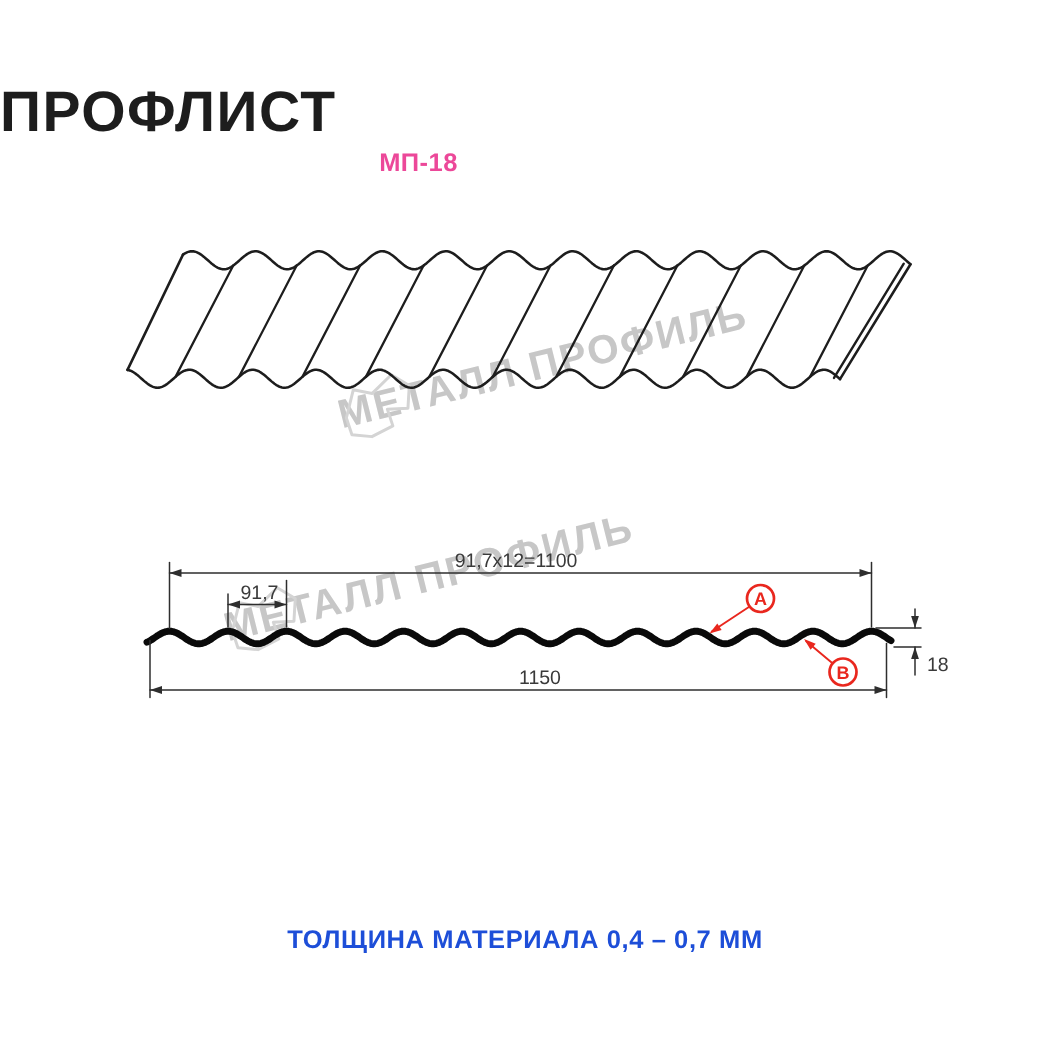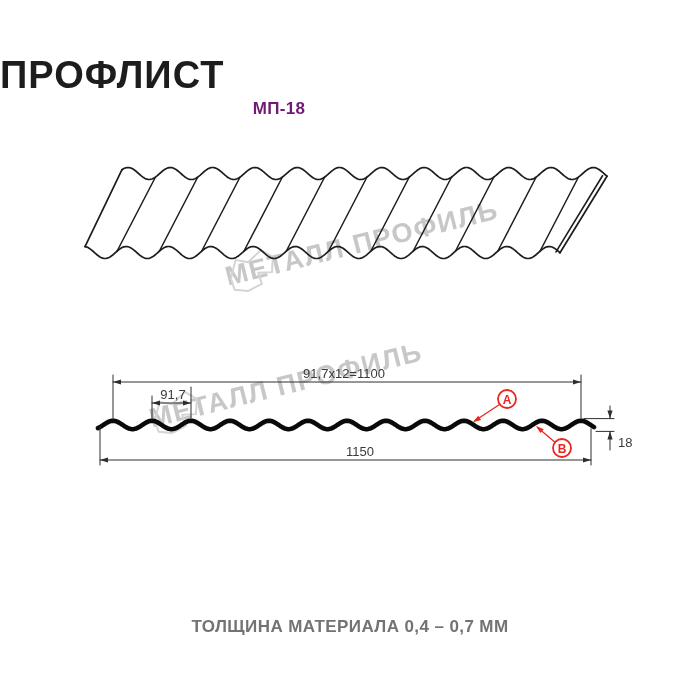--- a/index.html
+++ b/index.html
@@ -6,25 +6,25 @@
   .page{
     position:relative;width:700px;height:700px;background:#fff;overflow:hidden;
     font-family:"Liberation Sans",sans-serif;
   }
   .title{
     position:absolute;left:0;top:54px;width:700px;text-align:left;
     font-size:38px;font-weight:bold;letter-spacing:1px;color:#1d1d1d;
   }
   .subtitle{
     position:absolute;left:0;top:99px;width:558px;text-align:center;
-    font-size:17px;font-weight:bold;letter-spacing:.3px;color:#701a75;
+    font-size:17px;font-weight:bold;letter-spacing:.3px;color:#ec4899;
   }
   .caption{
     position:absolute;left:0;top:617px;width:700px;text-align:center;
-    font-size:17px;font-weight:bold;letter-spacing:.4px;color:#737373;
+    font-size:17px;font-weight:bold;letter-spacing:.4px;color:#1d4ed8;
   }
   .watermark{
     position:absolute;display:flex;align-items:center;gap:9px;
     transform:rotate(-14deg);transform-origin:0 50%;pointer-events:none;
   }
   #wm1{left:226px;top:262px;}
   #wm2{left:150px;top:404px;}
   .wm-text{
     font-size:27px;font-weight:bold;letter-spacing:1.5px;white-space:nowrap;
     color:var(--wm-gray,#c7c7c7);

